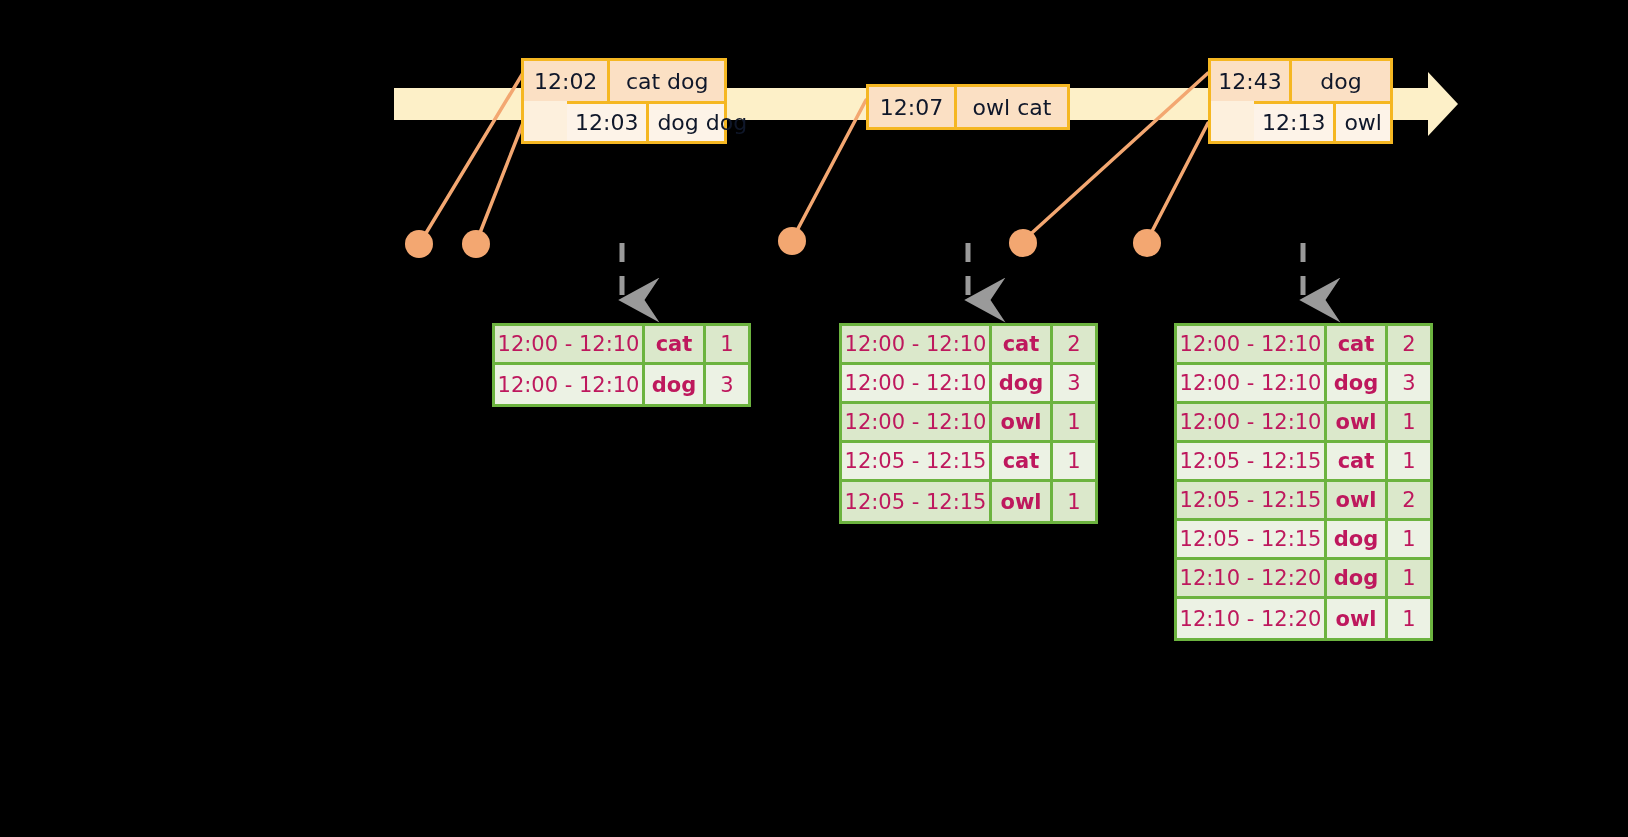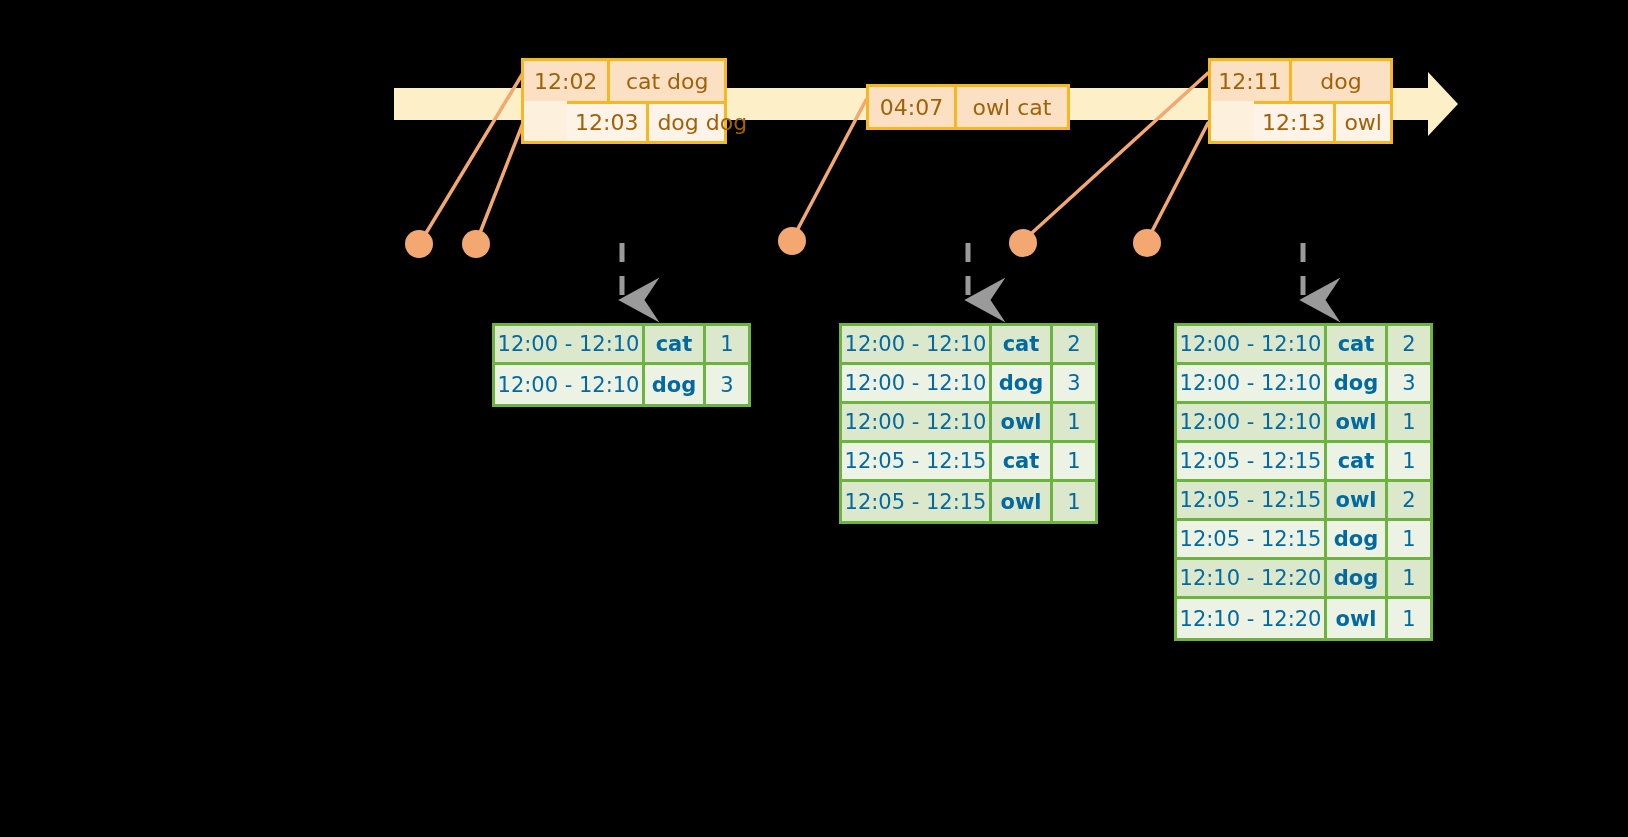--- a/index.html
+++ b/index.html
@@ -43,21 +43,21 @@
     border-top: 3px solid #f5b722;
   }
   .event-row.shade-a { background: #fbe0c4; }
   .event-row.shade-b { background: #fdf3e8; margin-left: 43px; }
   .event-cell {
     box-sizing: border-box;
     display: flex;
     align-items: center;
     justify-content: center;
     font-size: 22px;
-    color: #a16207;
+    color: #0f172a;
     white-space: nowrap;
     padding: 0 8px;
   }
   .event-cell.c-time {
     border-right: 3px solid #f5b722;
   }
 
   
   .result-table {
     position: absolute;
@@ -72,21 +72,21 @@
   }
   .rt-row:last-child { border-bottom: none; }
   .rt-row.shade-a { background: #dbe8cb; }
   .rt-row.shade-b { background: #ecf2e4; }
   .rt-cell {
     box-sizing: border-box;
     display: flex;
     align-items: center;
     justify-content: center;
     font-size: 21px;
-    color: #0369a1;
+    color: #be185d;
     white-space: nowrap;
     border-right: 3px solid #6cb33f;
     height: 100%;
   }
   .rt-cell:last-child { border-right: none; }
   .rt-c-window { flex: 0 0 auto; }
   .rt-c-key    { flex: 0 0 auto; font-weight: bold; }
   .rt-c-count  { flex: 0 0 auto; }
 </style>
 </head>
@@ -135,28 +135,28 @@
       <div class="event-cell c-words" style="width:116px;">cat dog</div>
     </div>
     <div class="event-row shade-b" style="height:40px;">
       <div class="event-cell c-time" style="width:88px;">12:03</div>
       <div class="event-cell c-words" style="width:112px;">dog dog</div>
     </div>
   </div>
 
   <div class="event-box" style="left:866px; top:84px; width:204px;">
     <div class="event-row shade-a" style="height:40px;">
-      <div class="event-cell c-time" style="width:88px;">04:07</div>
+      <div class="event-cell c-time" style="width:88px;">12:07</div>
       <div class="event-cell c-words" style="width:110px;">owl cat</div>
     </div>
   </div>
 
   <div class="event-box" style="left:1208px; top:58px; width:185px;">
     <div class="event-row shade-a" style="height:40px;">
-      <div class="event-cell c-time" style="width:81px;">12:11</div>
+      <div class="event-cell c-time" style="width:81px;">12:43</div>
       <div class="event-cell c-words" style="width:98px;">dog</div>
     </div>
     <div class="event-row shade-b" style="height:40px;">
       <div class="event-cell c-time" style="width:105px;">12:13</div>
       <div class="event-cell c-words" style="width:98px;">owl</div>
     </div>
   </div>
 
   <div class="result-table" style="left:492px; top:323px; width:259px;">
     <div class="rt-row shade-a" style="height:39px;">

